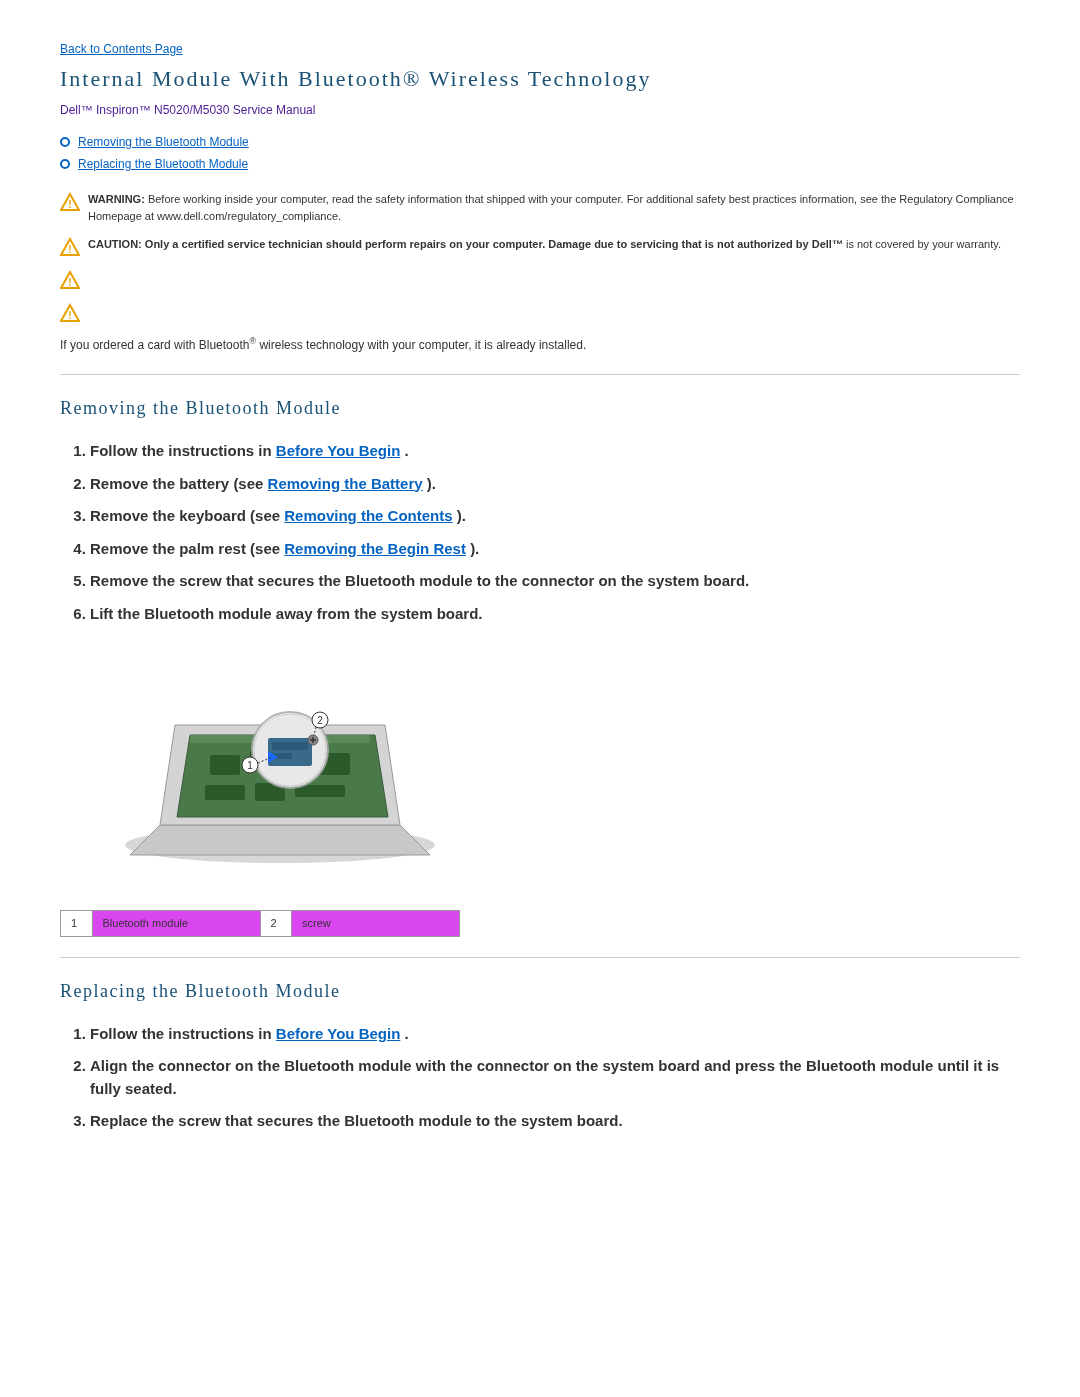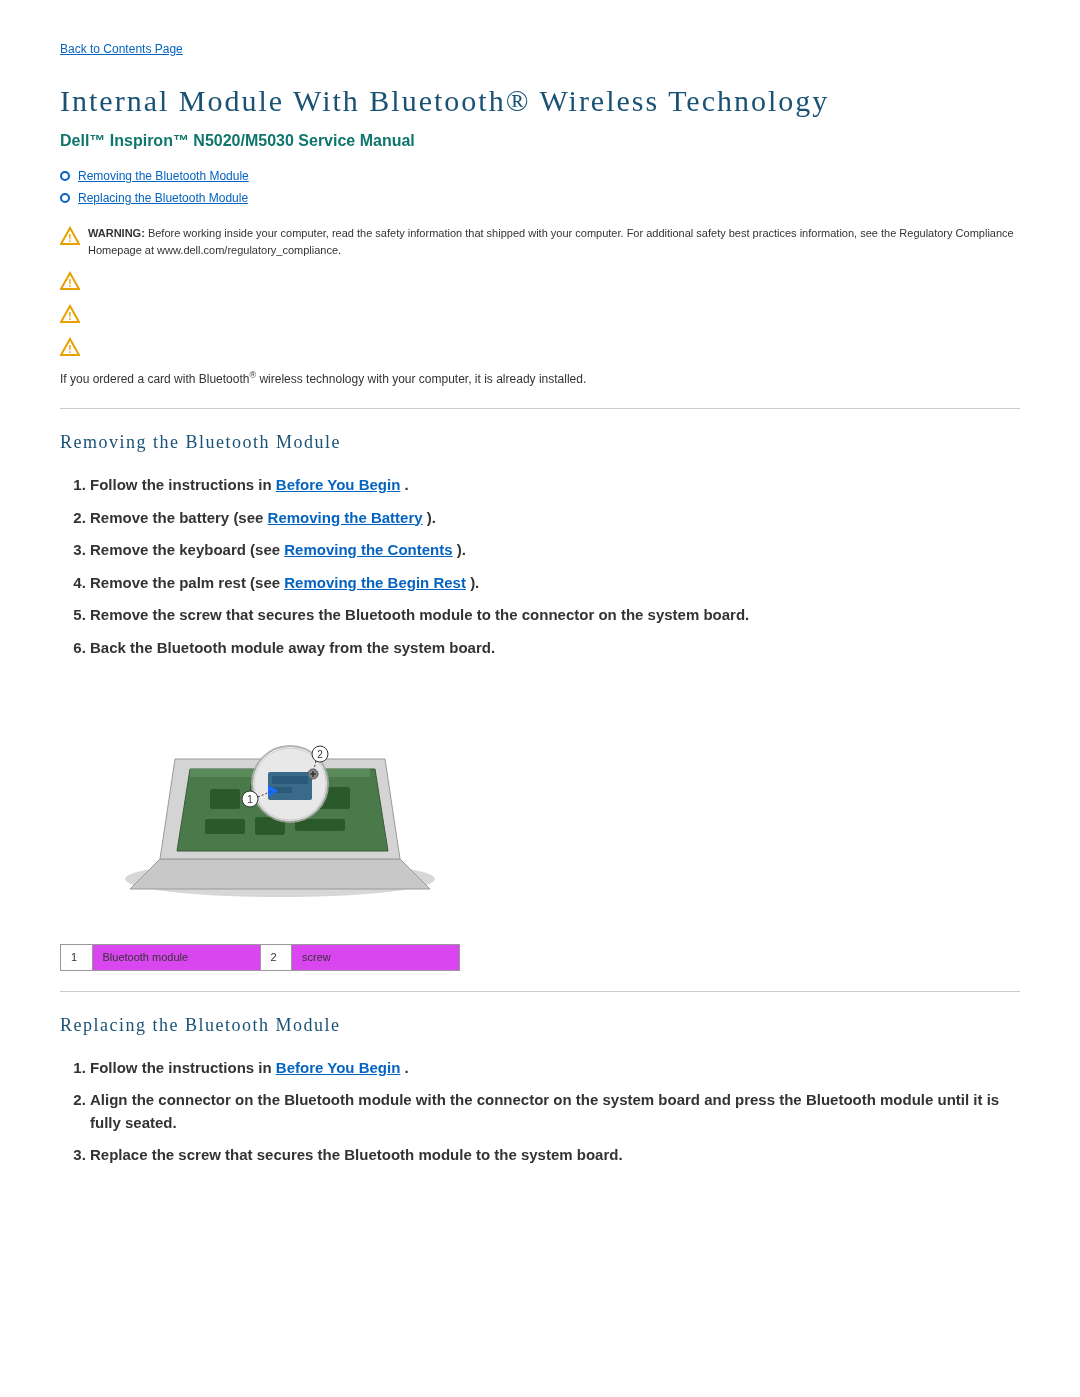--- a/index.html
+++ b/index.html
@@ -8,37 +8,37 @@
       font-size: 12px;
       color: #333;
       background: #fff;
       padding: 40px 60px;
       max-width: 1080px;
       line-height: 1.5;
     }
     a { color: #0563C1; text-decoration: underline; }
 
     .back-link {
-      margin-bottom: 20px;
+      margin-bottom: 4px;
       display: block;
     }
 
     .page-title {
       font-family: Georgia, serif;
-      font-size: 30px;
+      font-size: 22px;
       font-weight: normal;
       color: #1a5276;
       letter-spacing: 2px;
       margin-bottom: 6px;
     }
 
     .manual-subtitle {
-      font-size: 16px;
-      font-weight: bold;
-      color: #0f766e;
+      font-size: 12px;
+      font-weight: normal;
+      color: #4c1d95;
       margin-bottom: 14px;
     }
 
     .toc-list {
       list-style: none;
       margin-bottom: 18px;
     }
     .toc-list li {
       display: flex;
       align-items: center;
@@ -171,20 +171,25 @@
     <span class="label-bold">WARNING: </span>
     <span>Before working inside your computer, read the safety information that shipped with your computer. For additional safety best practices information, see the Regulatory Compliance Homepage at www.dell.com/regulatory_compliance.</span>
   </div>
 </div>
 
 <div class="caution-block">
   <svg class="caution-icon" viewBox="0 0 20 20">
     <polygon points="10,2 19,18 1,18" fill="none" stroke="#e8a000" stroke-width="2"></polygon>
     <text x="10" y="15.5" text-anchor="middle" font-size="10" font-weight="bold" fill="#e8a000">!</text>
   </svg>
+  <div class="caution-text">
+    <span class="label-bold">CAUTION: </span>
+    <strong>Only a certified service technician should perform repairs on your computer. Damage due to servicing that is not authorized by Dell™</strong>
+    <span> is not covered by your warranty.</span>
+  </div>
 </div>
 
 <div class="caution-block">
   <svg class="caution-icon" viewBox="0 0 20 20">
     <polygon points="10,2 19,18 1,18" fill="none" stroke="#e8a000" stroke-width="2"></polygon>
     <text x="10" y="15.5" text-anchor="middle" font-size="10" font-weight="bold" fill="#e8a000">!</text>
   </svg>
 </div>
 
 <div class="caution-block">
@@ -221,21 +226,21 @@
     </li>
     <li>
       <span>Remove the palm rest (see </span>
       <a href="#">Removing the Begin Rest</a>
       <span>).</span>
     </li>
     <li>
       <span>Remove the screw that secures the Bluetooth module to the connector on the system board.</span>
     </li>
     <li>
-      <span>Back the Bluetooth module away from the system board.</span>
+      <span>Lift the Bluetooth module away from the system board.</span>
     </li>
   </ol>
 
   <div class="image-container">
     <svg class="laptop-svg" viewBox="0 0 320 240">
 
       <ellipse cx="160" cy="200" rx="155" ry="18" fill="#b0b0b0" opacity="0.5"></ellipse>
 
       <polygon points="40,180 280,180 310,210 10,210" fill="#c8c8c8" stroke="#999" stroke-width="1"></polygon>
 

